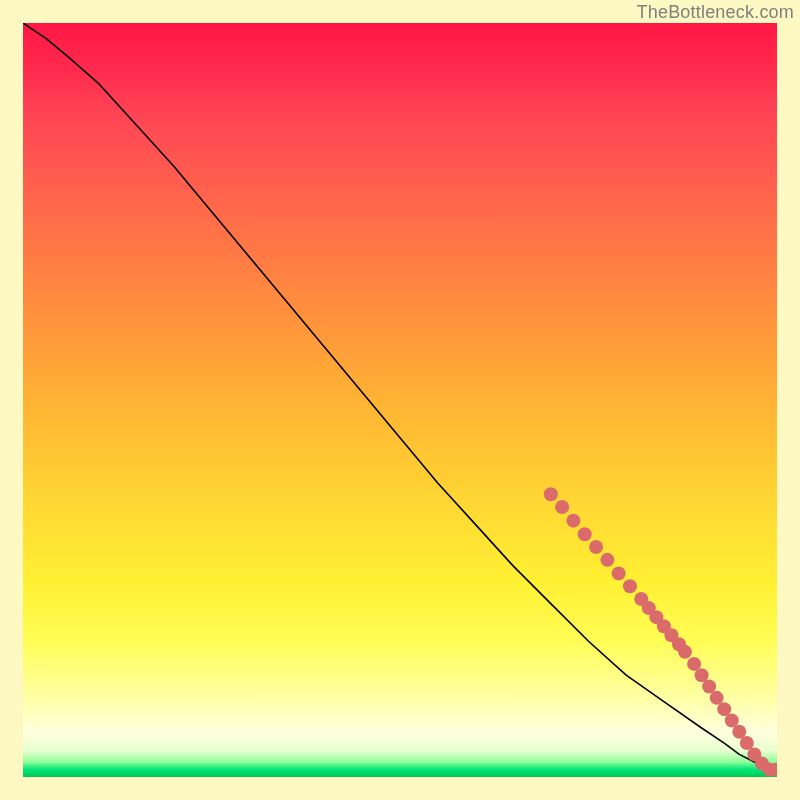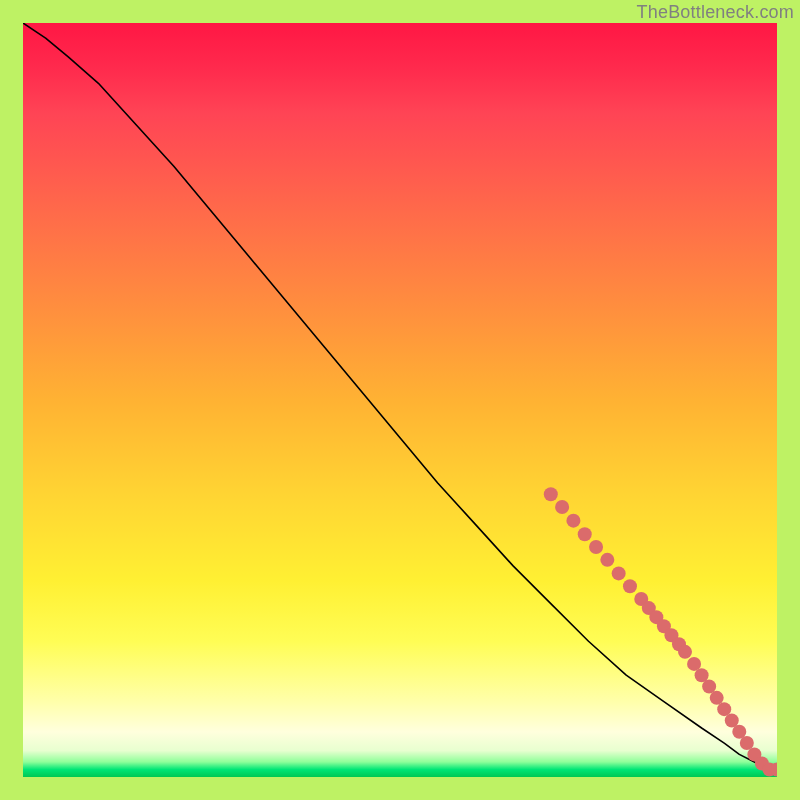--- a/index.html
+++ b/index.html
@@ -8,21 +8,21 @@
     width: 800px;
     height: 800px;
     background: #000;
     font-family: Arial, Helvetica, sans-serif;
     overflow: hidden;
   }
   .frame {
     position: relative;
     width: 800px;
     height: 800px;
-    background: #bef264;
+    background: #fef9c3;
   }
   .plot-area {
     position: absolute;
     left: 23px;
     top: 23px;
     width: 754px;
     height: 754px;
     
     background: linear-gradient(
       to bottom,

